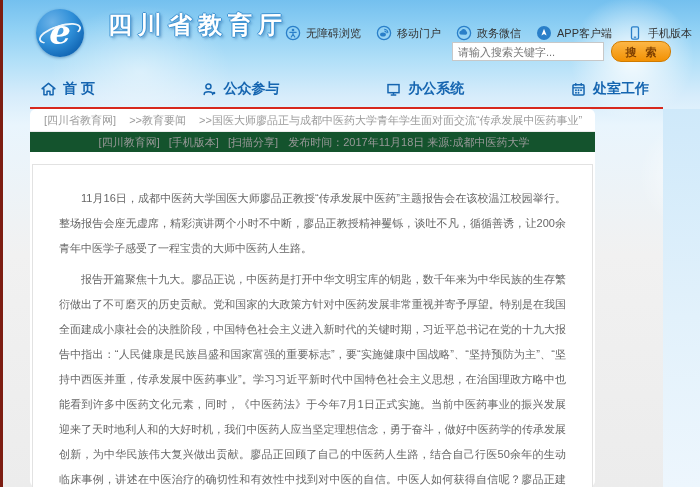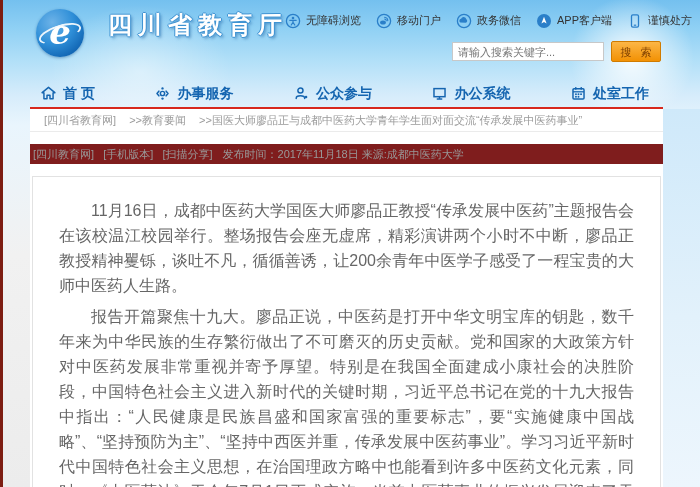--- a/index.html
+++ b/index.html
@@ -26,50 +26,50 @@
     font-family:"DejaVu Serif","Liberation Serif",serif;font-style:italic;font-weight:bold;
     font-size:34px;color:#fff;}
   .logo-ring{position:absolute;left:2px;top:16px;width:44px;height:17px;border:2px solid rgba(255,255,255,.9);
     border-radius:50%;transform:rotate(-18deg);border-bottom-color:transparent;}
   .site-titles{position:absolute;left:108px;top:9px;color:#fff;font-weight:bold;
     text-shadow:1px 0 0 #3f93d2,-1px 0 0 #3f93d2,0 1px 0 #3f93d2,0 -1px 0 #3f93d2,2px 2px 3px rgba(25,95,160,.55);}
   .site-titles .t1{font-size:24px;letter-spacing:6px;}
   .site-titles .t2{font-size:24px;letter-spacing:13px;margin-top:2px;}
 
   .quick-links{position:absolute;top:13px;right:8px;display:flex;align-items:center;gap:15px;}
-  .ql{display:flex;align-items:flex-start;gap:5px;font-size:11px;color:#333;text-decoration:none;cursor:pointer;}
+  .ql{display:flex;align-items:center;gap:5px;font-size:11px;color:#333;text-decoration:none;cursor:pointer;margin-top:12px;}
   .ql svg{display:block;}
 
   .search{position:absolute;top:41px;left:452px;display:flex;align-items:center;}
   .search input{width:152px;height:19px;border:1px solid #c8c8c8;font-size:11px;padding:1px 5px;color:#666;background:#fff;}
-  .search-btn{margin-left:7px;width:50px;height:21px;border:1px solid #d07b00;border-radius:2px;
-    background:linear-gradient(#fcb646,#f29104);color:#7c3e00;font-weight:normal;font-size:11px;
+  .search-btn{margin-left:7px;width:60px;height:21px;border:1px solid #d07b00;border-radius:10px;
+    background:linear-gradient(#fcb646,#f29104);color:#7c3e00;font-weight:bold;font-size:11px;
     letter-spacing:3px;cursor:pointer;padding:0 0 0 3px;line-height:18px;}
 
   
   .mainnav{position:absolute;top:80px;left:30px;width:633px;height:27px;display:flex;
-    justify-content:space-between;align-items:center;padding:0 14px 0 10px;}
+    justify-content:space-between;align-items:flex-start;padding:0 14px 0 10px;}
   .nav-item{display:flex;align-items:center;gap:6px;color:#1565b0;font-size:14px;font-weight:bold;
     text-decoration:none;cursor:pointer;white-space:nowrap;}
   .nav-item svg{display:block;}
   .redline{position:absolute;top:107px;left:30px;width:633px;height:2px;background:#d7281d;}
 
   
-  .wrapper{position:absolute;top:109px;left:30px;width:633px;height:378px;background:#fff;}
+  .wrapper{position:absolute;top:109px;left:30px;width:565px;height:378px;background:#fff;border-radius:6px;}
   .breadcrumb{height:23px;line-height:23px;padding:0 14px;font-size:11px;color:#9a9a9a;
     border-bottom:1px solid #ebebeb;white-space:nowrap;overflow:hidden;}
   .breadcrumb a{color:#9a9a9a;text-decoration:none;margin-right:10px;cursor:pointer;}
   .breadcrumb span{color:#9a9a9a;}
   .title{margin-top:9px;text-align:center;font-size:17px;font-weight:bold;color:#333;letter-spacing:.5px;}
-  .meta{margin-top:12px;height:20px;line-height:20px;background:#7f1d1d;
+  .meta{margin-top:0;height:20px;line-height:20px;background:#14532d;text-align:center;
     font-size:11px;color:#999;}
   .meta a{color:#999;text-decoration:none;margin:0 3px;cursor:pointer;}
   .meta span{margin-left:4px;}
   .box{margin:12px 2px 0;border:1px solid #e2e2e2;background:#fff;padding:21px 26px 20px;min-height:300px;}
-  .box p{font-size:16px;line-height:25px;color:#666;text-indent:2em;text-align:justify;}
+  .box p{font-size:11px;line-height:25px;color:#666;text-indent:2em;text-align:justify;}
   .box p + p{margin-top:6px;}
 </style>
 </head>
 <body>
 
 <div class="page">
   <div class="left-bar"></div>
   <div class="sky-right"></div>
 
   <div class="logo">
@@ -119,49 +119,37 @@
         </span>
       <span>APP客户端</span>
     </a>
     <a class="ql">
       <span>
           <svg width="16" height="16" viewBox="0 0 16 16">
             <rect x="4.5" y="1.8" width="7" height="12.4" rx="1.4" fill="none" stroke="#2a7fc9" stroke-width="1.3"></rect>
             <line x1="6.8" y1="12.2" x2="9.2" y2="12.2" stroke="#2a7fc9" stroke-width="1.2"></line>
           </svg>
         </span>
-      <span>谨慎处方</span>
+      <span>手机版本</span>
     </a>
   </div>
 
   <div class="search">
     <input type="text" placeholder="请输入搜索关键字..." style="">
     <button class="search-btn">搜 索</button>
   </div>
 
   <nav class="mainnav">
     <a class="nav-item">
       <span>
           <svg width="17" height="17" viewBox="0 0 16 16">
             <path d="M8 2.2 L14 7.2 L12.3 7.2 L12.3 13 L9.4 13 L9.4 9.6 L6.6 9.6 L6.6 13 L3.7 13 L3.7 7.2 L2 7.2 Z" fill="none" stroke="#1565b0" stroke-width="1.4" stroke-linejoin="round"></path>
           </svg>
         </span>
       <span>首 页</span>
-    </a>
-    <a class="nav-item">
-      <span>
-          <svg width="17" height="17" viewBox="0 0 16 16">
-            <circle cx="8" cy="8" r="2" fill="none" stroke="#1565b0" stroke-width="1.4"></circle>
-            <path d="M4.6 5.8 L2.8 8 L4.6 10.2" fill="none" stroke="#1565b0" stroke-width="1.4" stroke-linecap="round" stroke-linejoin="round"></path>
-            <path d="M11.4 5.8 L13.2 8 L11.4 10.2" fill="none" stroke="#1565b0" stroke-width="1.4" stroke-linecap="round" stroke-linejoin="round"></path>
-            <circle cx="8" cy="3.2" r="1.1" fill="#1565b0"></circle>
-            <circle cx="8" cy="12.8" r="1.1" fill="#1565b0"></circle>
-          </svg>
-        </span>
-      <span>办事服务</span>
     </a>
     <a class="nav-item">
       <span>
           <svg width="17" height="17" viewBox="0 0 16 16">
             <circle cx="7" cy="5.2" r="2.4" fill="none" stroke="#1565b0" stroke-width="1.4"></circle>
             <path d="M3 12.6 c0-3.2 8-3.2 8 0" fill="none" stroke="#1565b0" stroke-width="1.4" stroke-linecap="round"></path>
             <circle cx="12.3" cy="11.2" r="1.2" fill="#1565b0"></circle>
           </svg>
         </span>
       <span>公众参与</span>

